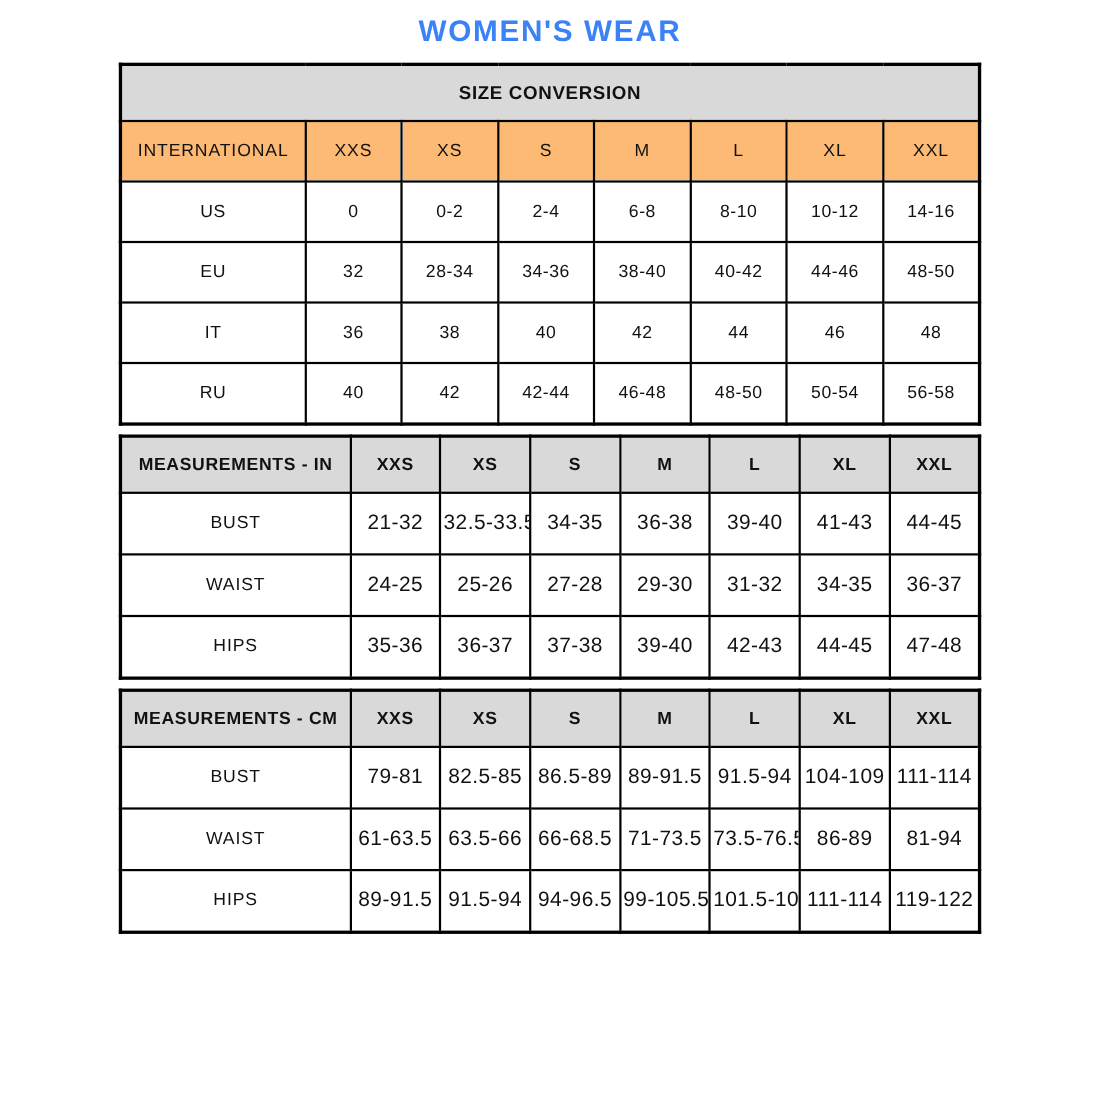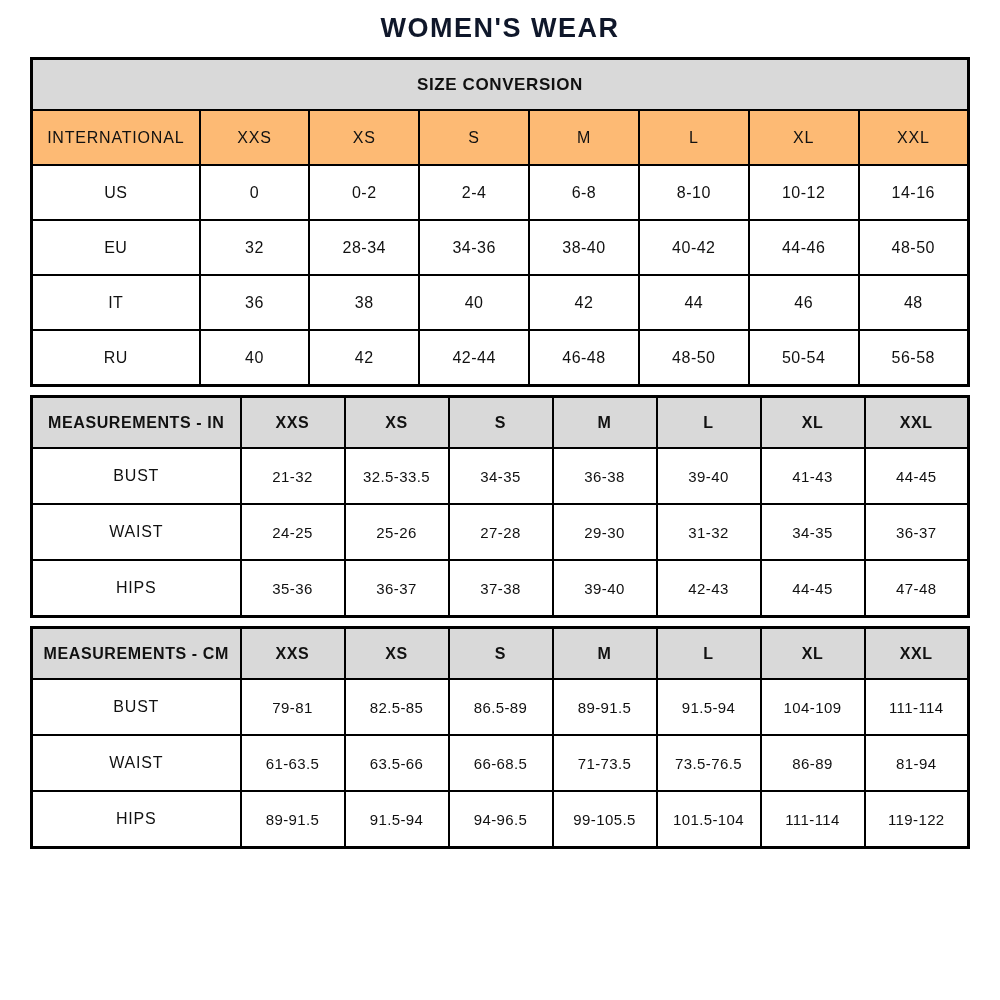--- a/index.html
+++ b/index.html
@@ -16,26 +16,26 @@
     padding-top: 13px;
     background: #ffffff;
     overflow: hidden;
   }
   .page-title {
     text-align: center;
     font-size: 27px;
     font-weight: 700;
     letter-spacing: 1.5px;
     margin: 0 0 13px 0;
-    color: #0f172a;
+    color: #3b82f6;
   }
   table.tbl {
     border-collapse: collapse;
     table-layout: fixed;
-    width: 940px;
+    width: 784px;
     margin: 0 auto 8px auto;
     border: 3px solid #000000;
   }
   table.tbl th, table.tbl td {
     border: 2px solid #000000;
     text-align: center;
     vertical-align: middle;
     padding: 0 2px;
     overflow: hidden;
     white-space: nowrap;
@@ -63,21 +63,21 @@
   }
   
   .meas-head-row th {
     height: 49px;
     font-size: 16px;
     font-weight: 700;
     letter-spacing: 0.6px;
   }
   .meas-body-row td {
     height: 54px;
-    font-size: 15px;
+    font-size: 19px;
     font-weight: 400;
     letter-spacing: 0.4px;
   }
   .meas-body-row td.row-label {
     font-size: 16px;
     letter-spacing: 0.8px;
   }
 </style>
 </head>
 <body>

